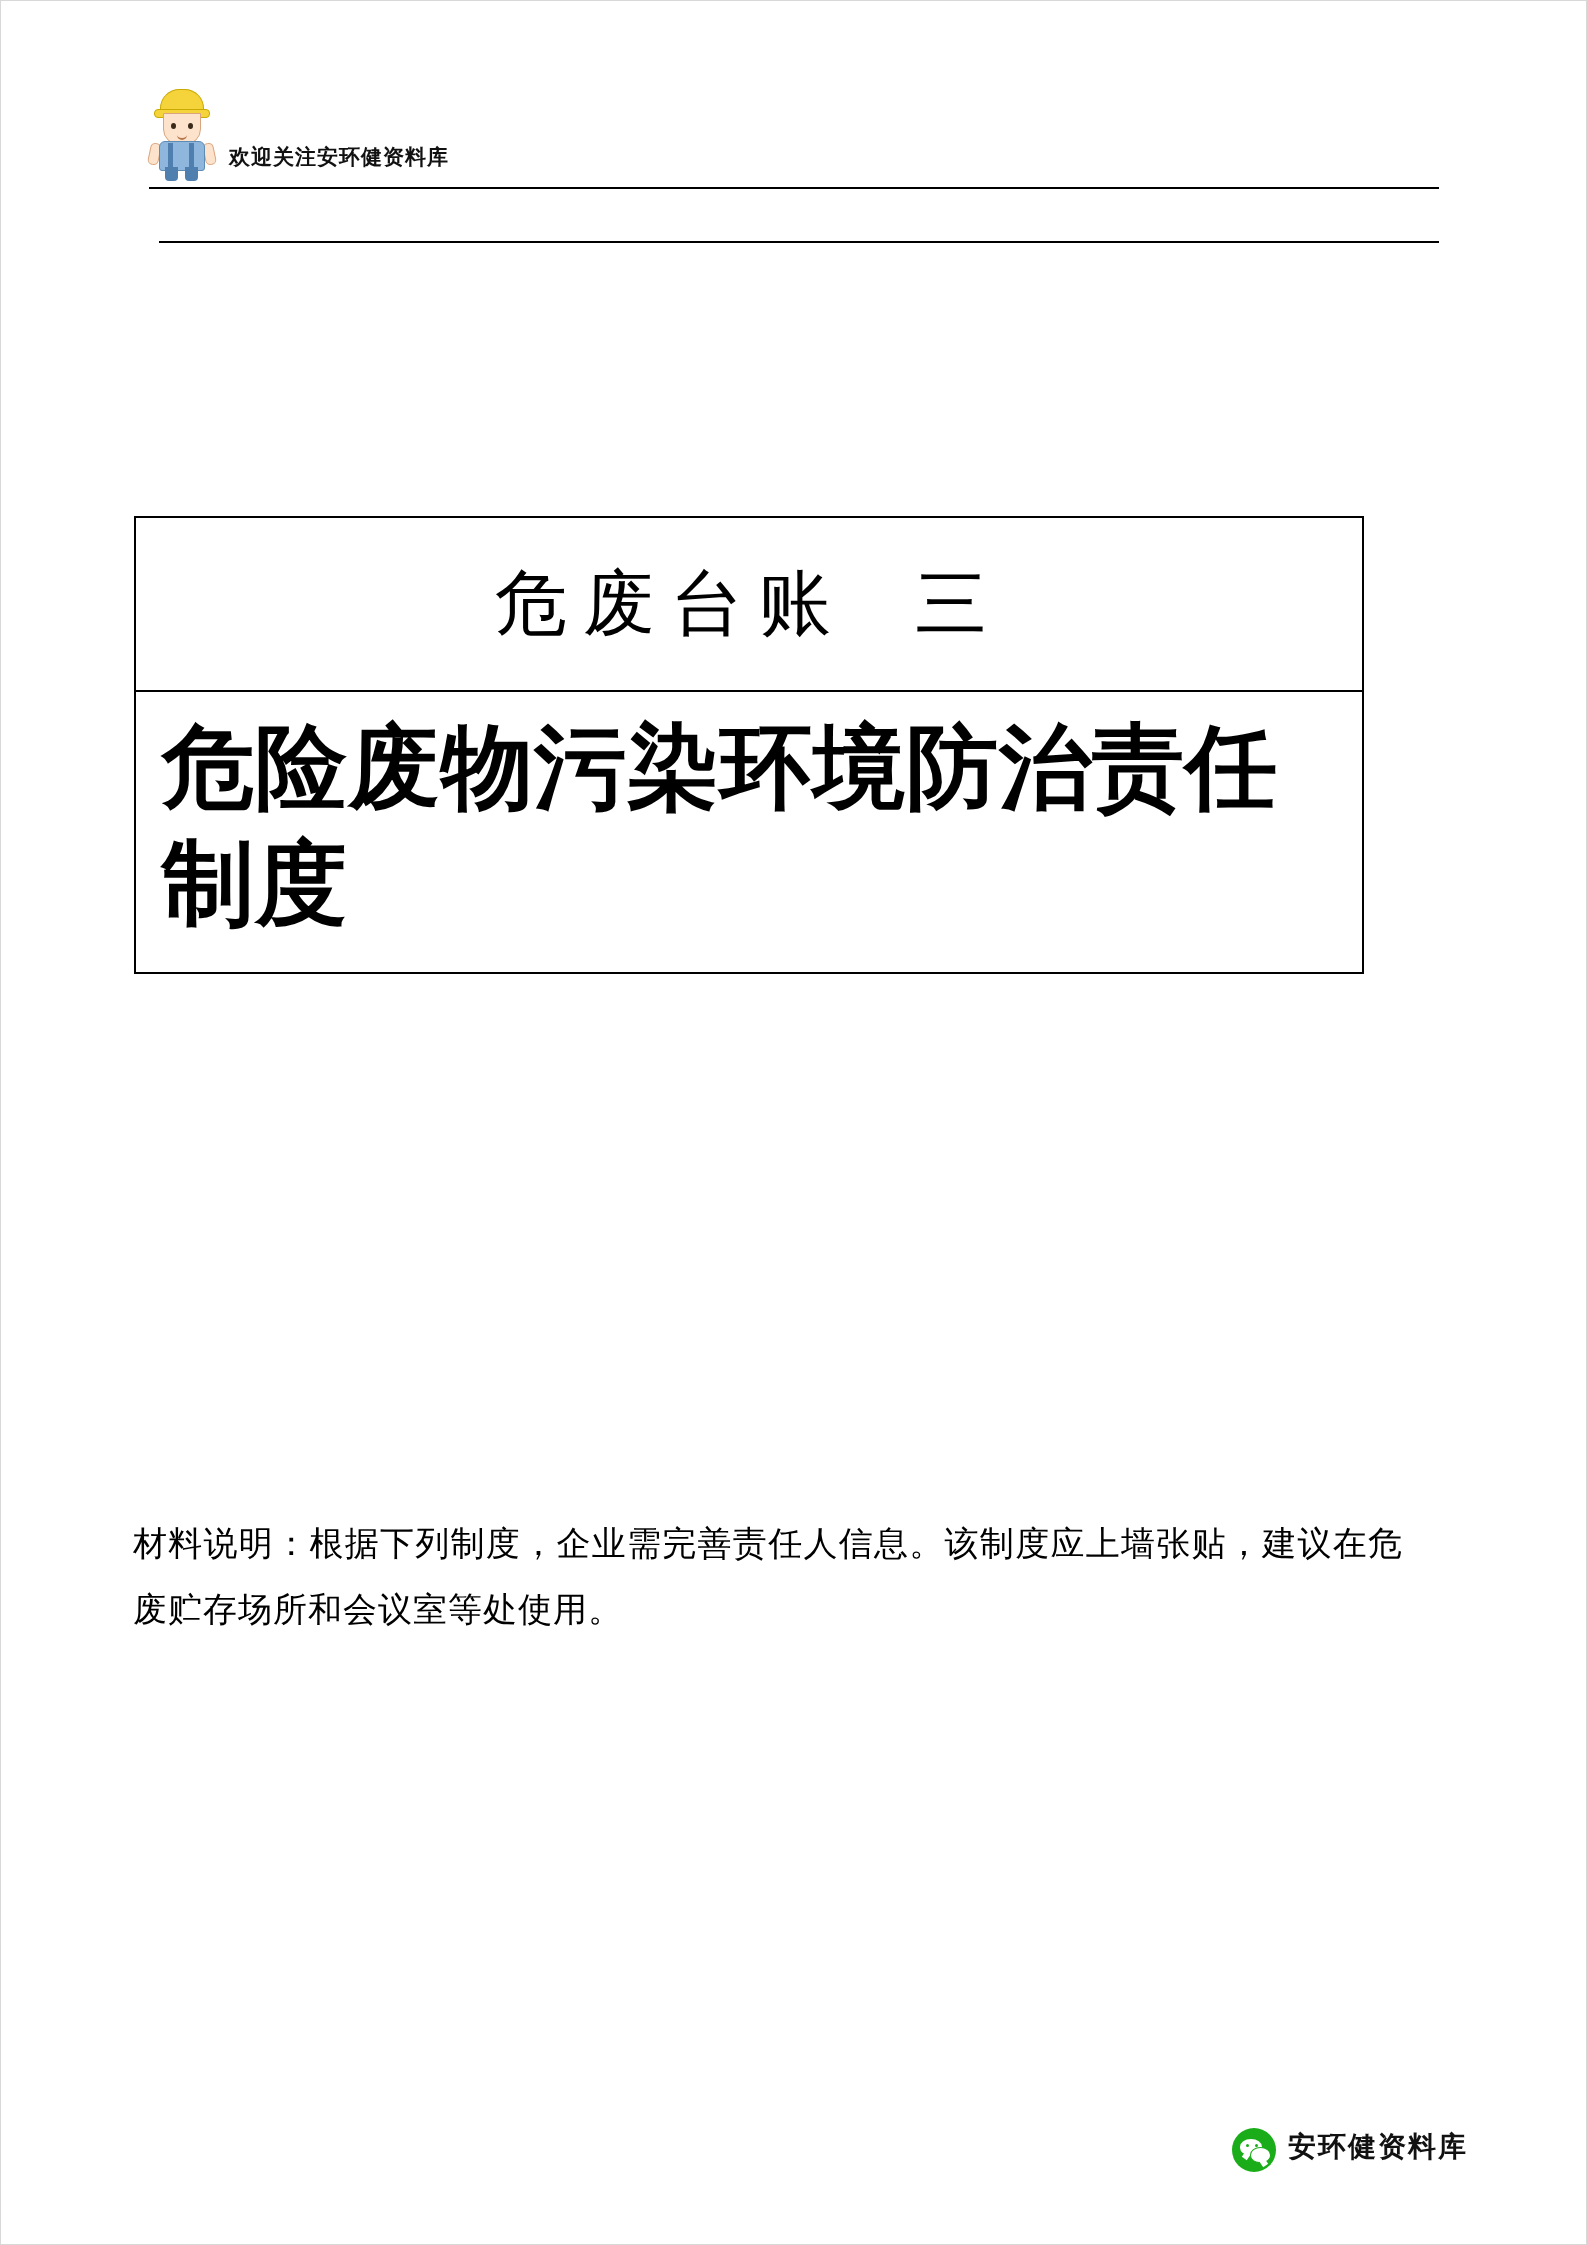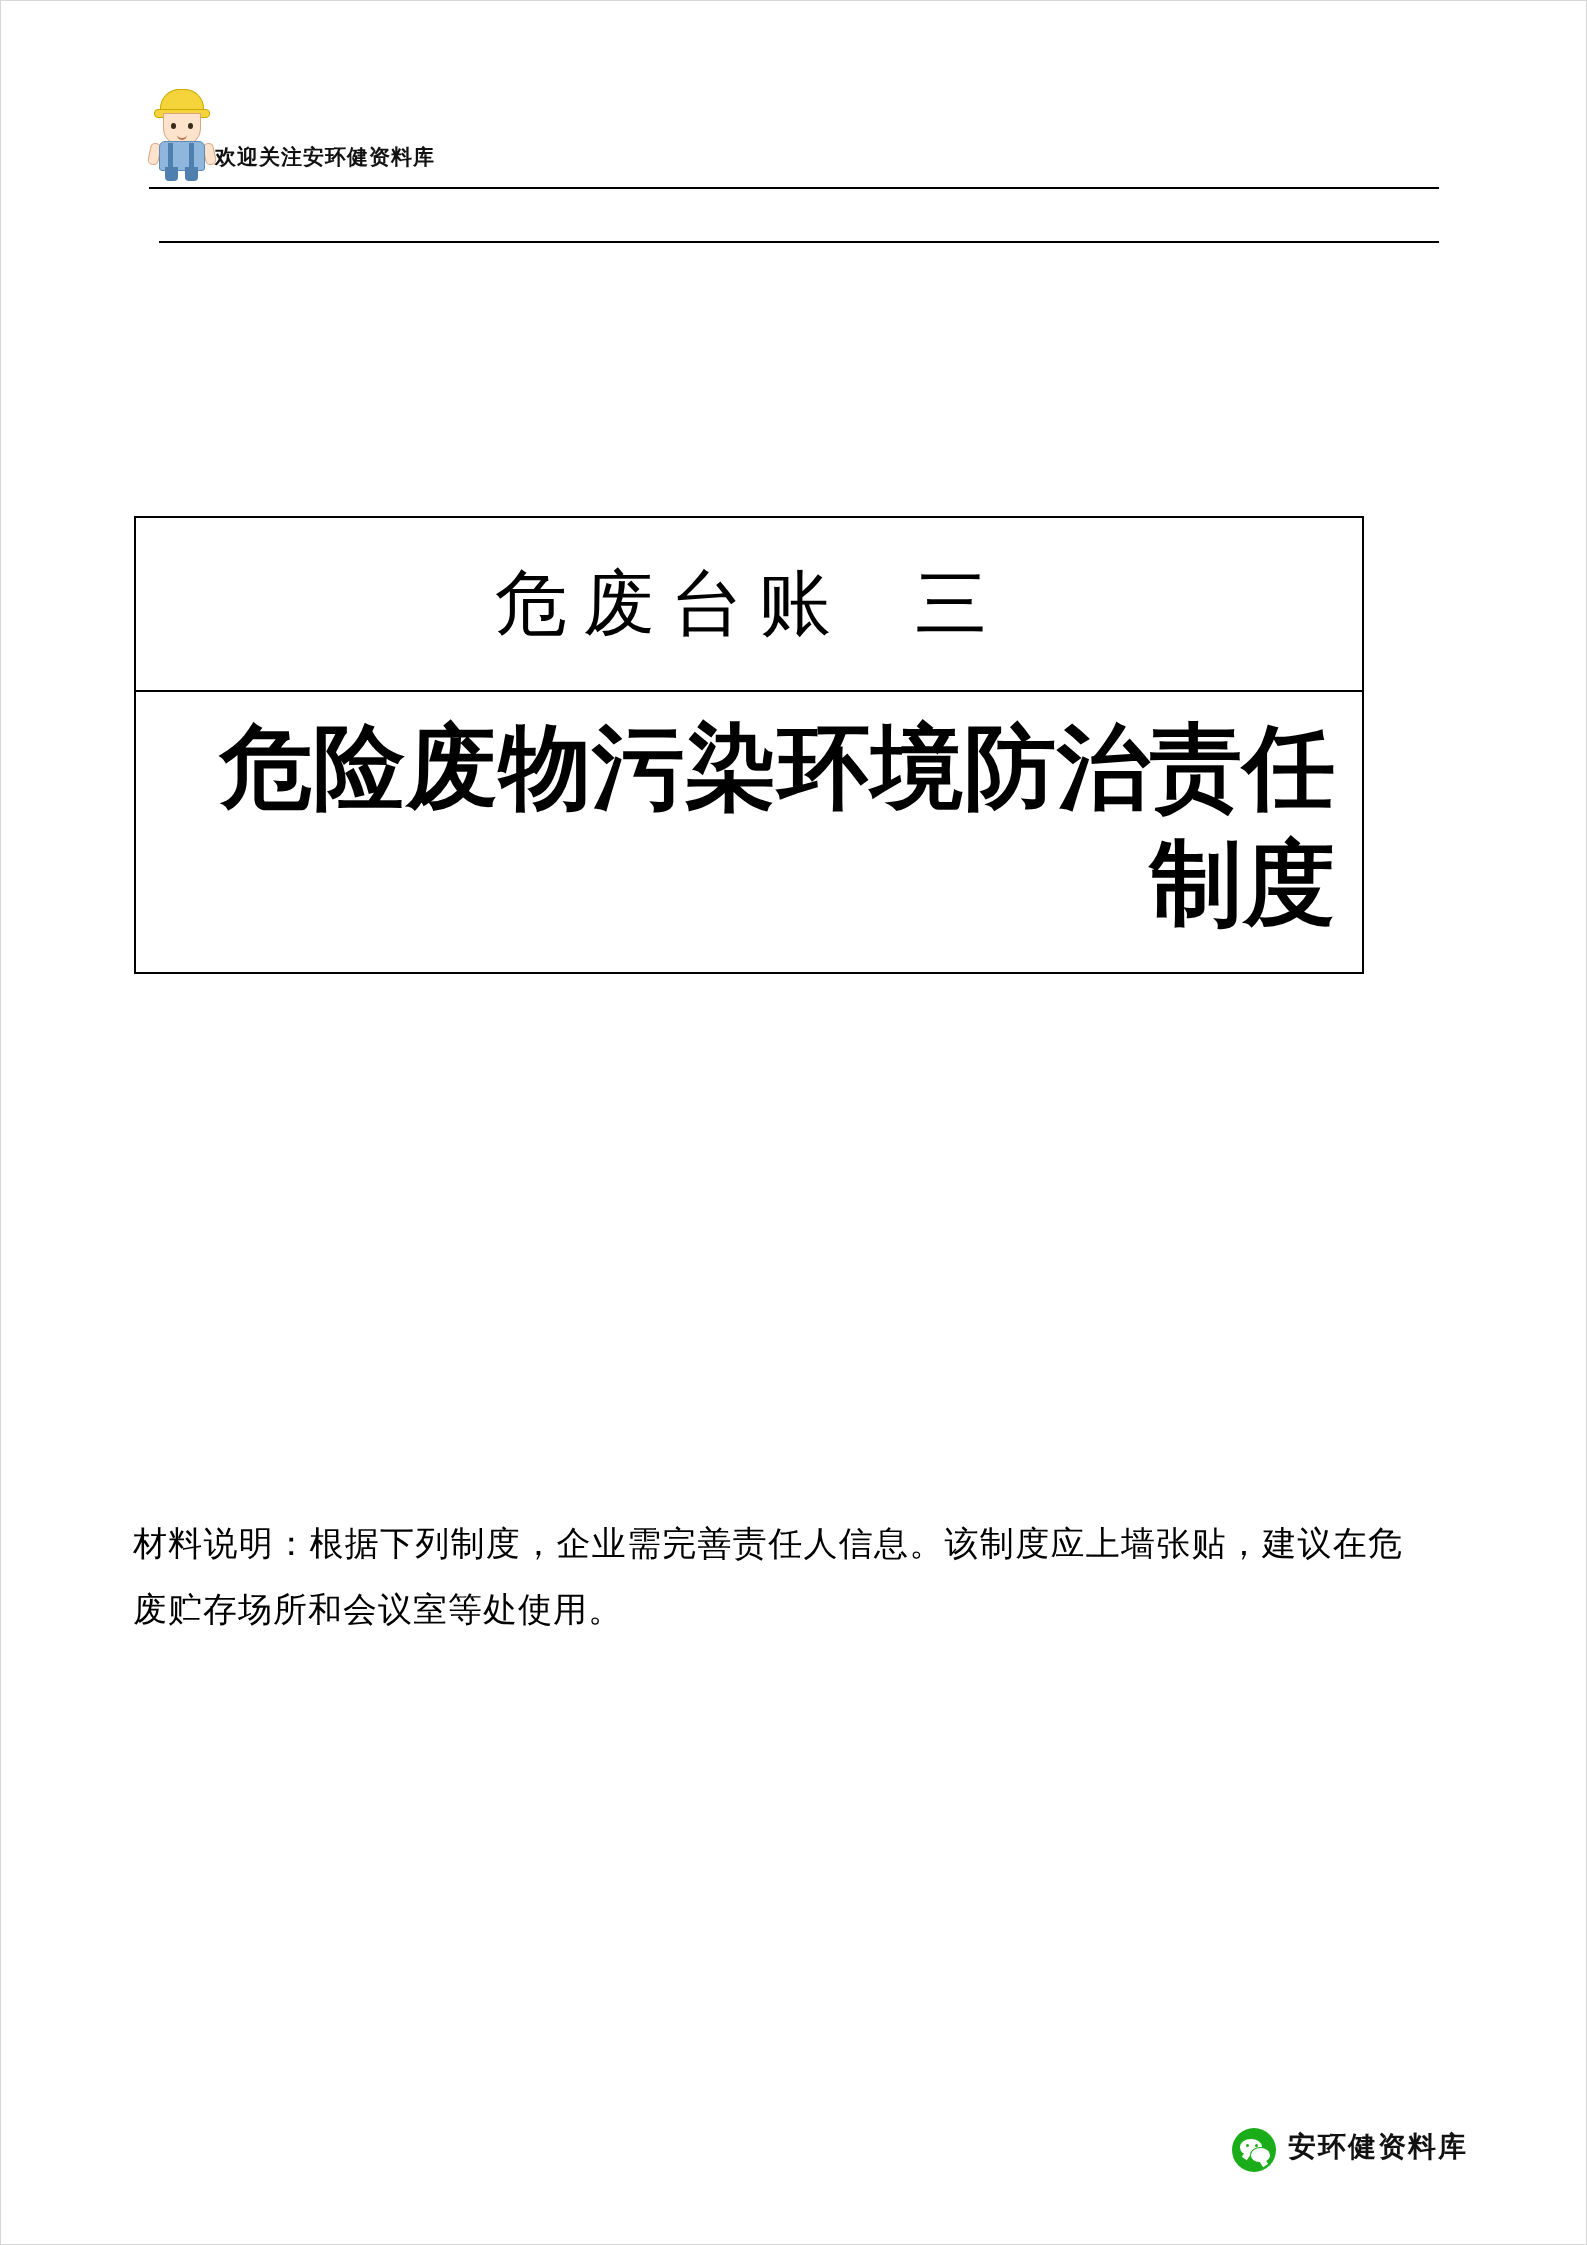--- a/index.html
+++ b/index.html
@@ -26,20 +26,21 @@
   .header {
     position: absolute;
     left: 148px;
     top: 80px;
     width: 1290px;
     height: 130px;
   }
   .header-brand {
     display: flex;
     align-items: flex-end;
+    gap: 14px;
     height: 100px;
   }
   .mascot {
     width: 66px;
     height: 96px;
     position: relative;
     flex: 0 0 auto;
   }
   .mascot .helmet {
     position: absolute;
@@ -175,21 +176,21 @@
   }
   .title-row-1 .txt {
     font-family: "Liberation Serif", "DejaVu Serif", serif;
     font-size: 72px;
     letter-spacing: 16px;
     color: #000;
     white-space: pre;
   }
   .title-row-2 {
     padding: 18px 26px 30px 26px;
-    text-align: right;
+    text-align: left;
   }
   .title-row-2 .txt {
     font-family: "DejaVu Sans", "Liberation Sans", sans-serif;
     font-size: 92px;
     font-weight: bold;
     line-height: 1.26;
     letter-spacing: 1px;
     color: #000;
   }
 

